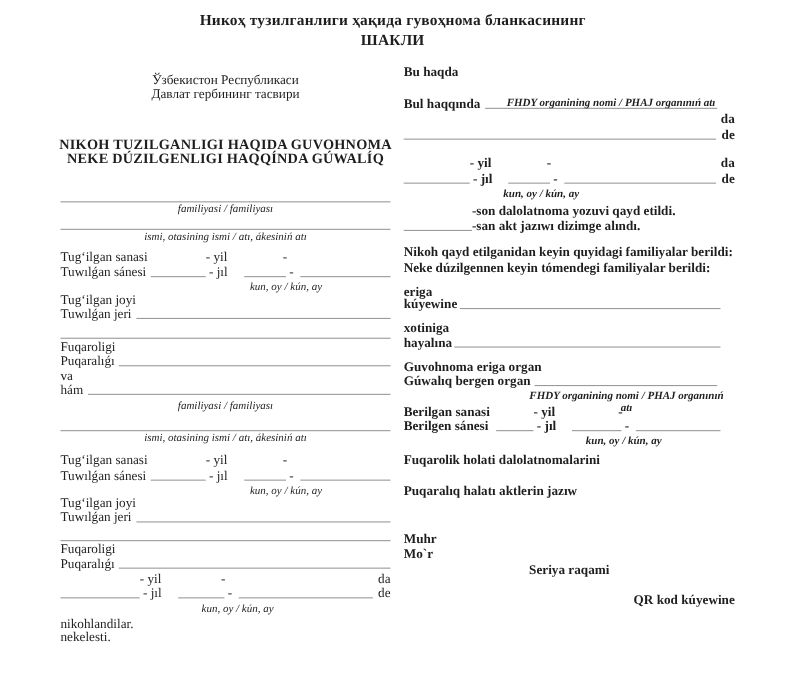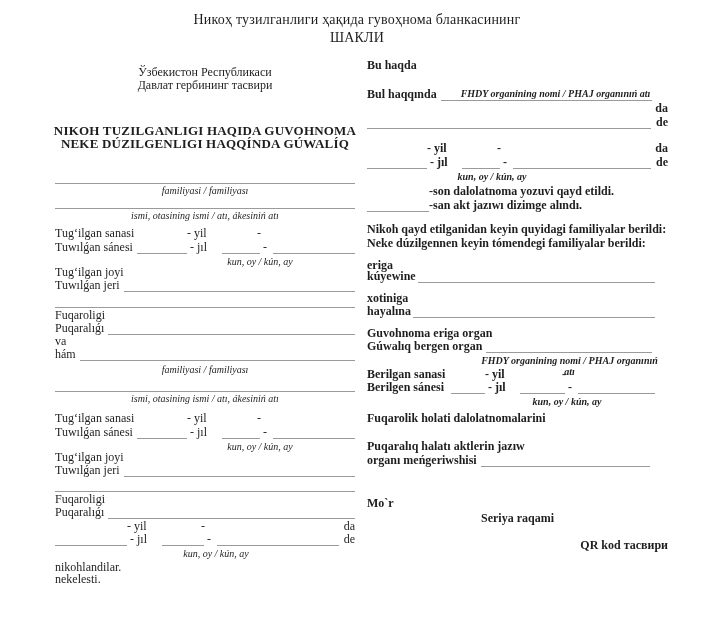--- a/index.html
+++ b/index.html
@@ -1,24 +1,24 @@
 <!DOCTYPE html>
 <html style="--ink: #1e1e1e; --line: #9a9a9a;"><head>
 <meta charset="utf-8">
 <style>
   :root { --ink:#1e1e1e; --line:#9a9a9a; }
   html,body{margin:0;padding:0;background:#fff;}
   .sheet{position:relative;width:714px;height:625px;background:#fff;overflow:hidden;
          font-family:"Liberation Serif",serif;color:var(--ink);}
-  .t{position:absolute;left:0;width:100%;text-align:center;font-weight:normal;
+  .t{position:absolute;left:0;width:100%;text-align:center;font-weight:bold;
      font-size:14px;line-height:16px;letter-spacing:.2px;}
   .col{position:absolute;top:0;height:100%;}
   .col-left{left:55px;width:300px;}
   .col-right{left:367px;width:301px;font-weight:bold;}
-  .r{position:absolute;left:0;right:0;display:flex;align-items:flex-end;
+  .r{position:absolute;left:0;right:0;display:flex;
      font-size:12px;line-height:13px;white-space:nowrap;}
   .r.center{justify-content:center;}
   .r.end{justify-content:flex-end;}
   .b{border-bottom:1px solid var(--line);height:10px;}
   .bf{flex:1 1 auto;}
   .sp{height:1px;}
   .rule{position:absolute;left:0;right:0;height:0;border-top:1px solid var(--line);}
   .cap{position:absolute;font-style:italic;font-size:10px;line-height:11px;text-align:center;}
   .hd{font-weight:bold;font-size:13px;line-height:14px;letter-spacing:.2px;}
   .dash{width:10px;text-align:left;}
@@ -258,31 +258,29 @@
       <span class="sp" style="width:13px"></span>
     </div>
     <div class="cap" style="top:396px;left:140px;width:120px">kun, oy / kún, ay</div>
 
     <div class="r" style="top:412px">
         <span>Fuqarolik holati dalolatnomalarini</span>
       </div>
     <div class="r" style="top:440px">
         <span>Puqaralıq halatı aktlerin jazıw</span>
       </div>
-    <div class="r" style="top:454px">
-      <span>organı meńgeriwshisi</span>
-      <span class="b bf" style="margin-left:4px"></span>
-      <span class="sp" style="width:18px"></span>
-    </div>
-
+
+    <div class="r" style="top:484px">
+        <span>Muhr</span>
+      </div>
     <div class="r" style="top:497px">
         <span>Mo`r</span>
       </div>
 
     <div class="r center" style="top:512px">
         <span>Seriya raqami</span>
       </div>
     <div class="r end" style="top:539px">
-        <span>QR kod тасвири</span>
+        <span>QR kod kúyewine</span>
       </div>
   </div>
 
 </div>
 
 </body></html>

